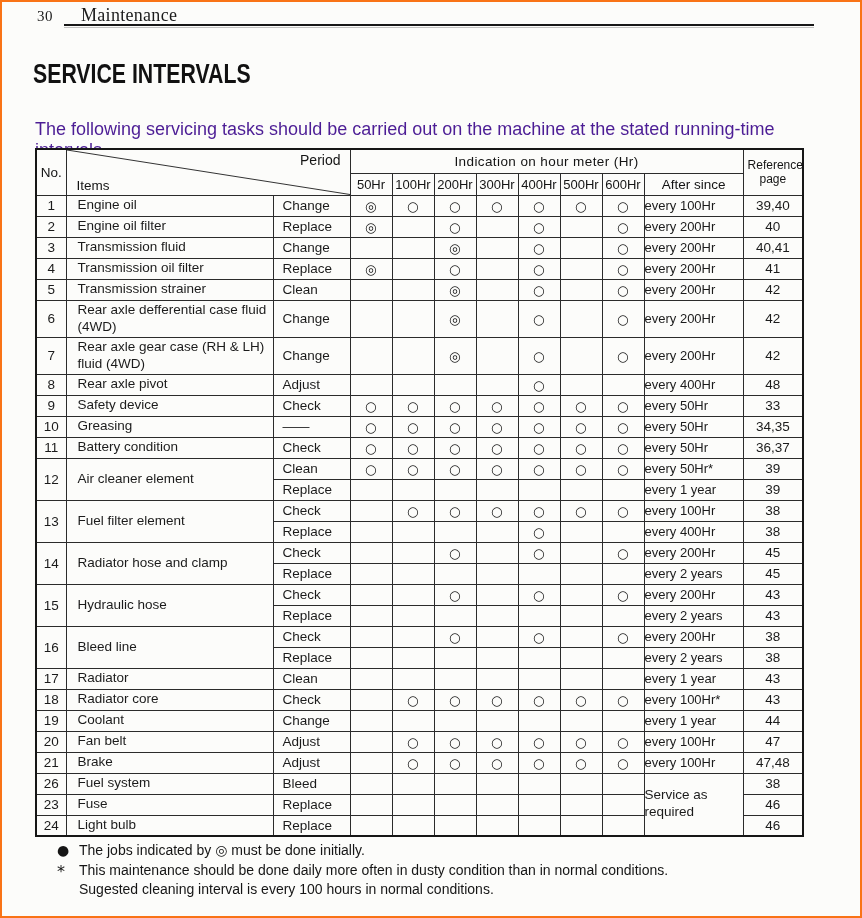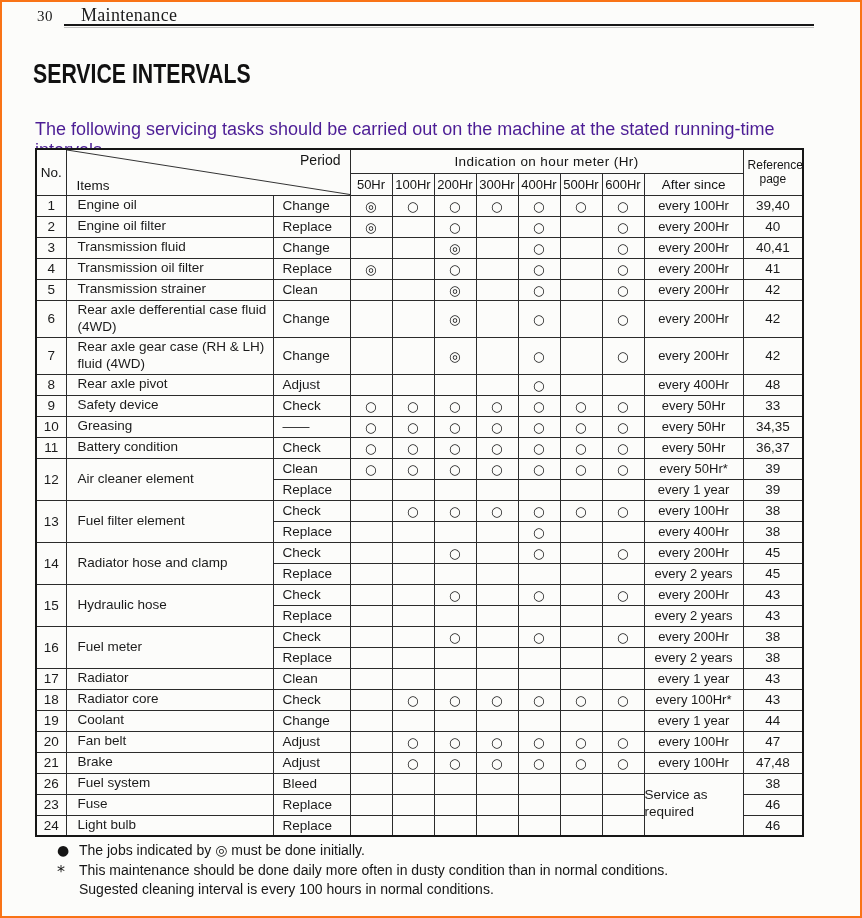--- a/index.html
+++ b/index.html
@@ -46,21 +46,21 @@
   .h-items  { position:absolute; bottom:2px; left:10px; font-size:13.5px; }
   .h-ind { font-size:13.5px; letter-spacing:.4px; }
   .h-hour { font-size:13px; padding:0 1px; }
   .h-after { font-size:13.5px; }
   .h-ref { font-size:12px; line-height:1.18; padding:0 4px; }
 
   .c-no   { text-align:center; font-size:13.5px; }
   .c-item { text-align:left; font-size:13.5px; padding:1px 4px 1px 11px; line-height:1.25; }
   .c-period { text-align:left; font-size:13.5px; padding-left:9px; }
   .c-mark { text-align:center; font-size:13.5px; font-family:"DejaVu Sans",sans-serif; color:#222; }
-  .c-after { text-align:center; font-size:13px; }
+  .c-after { text-align:left; font-size:13px; }
   .c-after-left { text-align:left; line-height:1.25; font-size:13.5px; }
   .c-page { text-align:center; font-size:13.5px; }
 
   
   .notes { position:absolute; top:839px; left:33px; width:805px; font-size:14px; color:#151515; }
   .notes-heading { font-weight:bold; font-size:14.5px; margin-bottom:1px; }
   .note-row { display:flex; margin-left:22px; line-height:1.4; }
   .note-sym { width:22px; flex:0 0 22px; font-family:"DejaVu Sans",sans-serif; }
   .note-sym.star { font-size:16px; }
   .note-text { flex:1; }
@@ -375,21 +375,21 @@
             <td class="c-mark"></td>
             <td class="c-mark"></td>
             <td class="c-mark"></td>
             <td class="c-mark"></td>
             <td class="c-mark"></td>
             <td class="c-after">every 2 years</td>
             <td class="c-page">43</td>
           </tr>
           <tr>
             <td class="c-no" rowspan="2">16</td>
-            <td class="c-item" rowspan="2">Fuel meter</td>
+            <td class="c-item" rowspan="2">Bleed line</td>
             <td class="c-period">Check</td>
             <td class="c-mark"></td>
             <td class="c-mark"></td>
             <td class="c-mark">○</td>
             <td class="c-mark"></td>
             <td class="c-mark">○</td>
             <td class="c-mark"></td>
             <td class="c-mark">○</td>
             <td class="c-after">every 200Hr</td>
             <td class="c-page">38</td>

